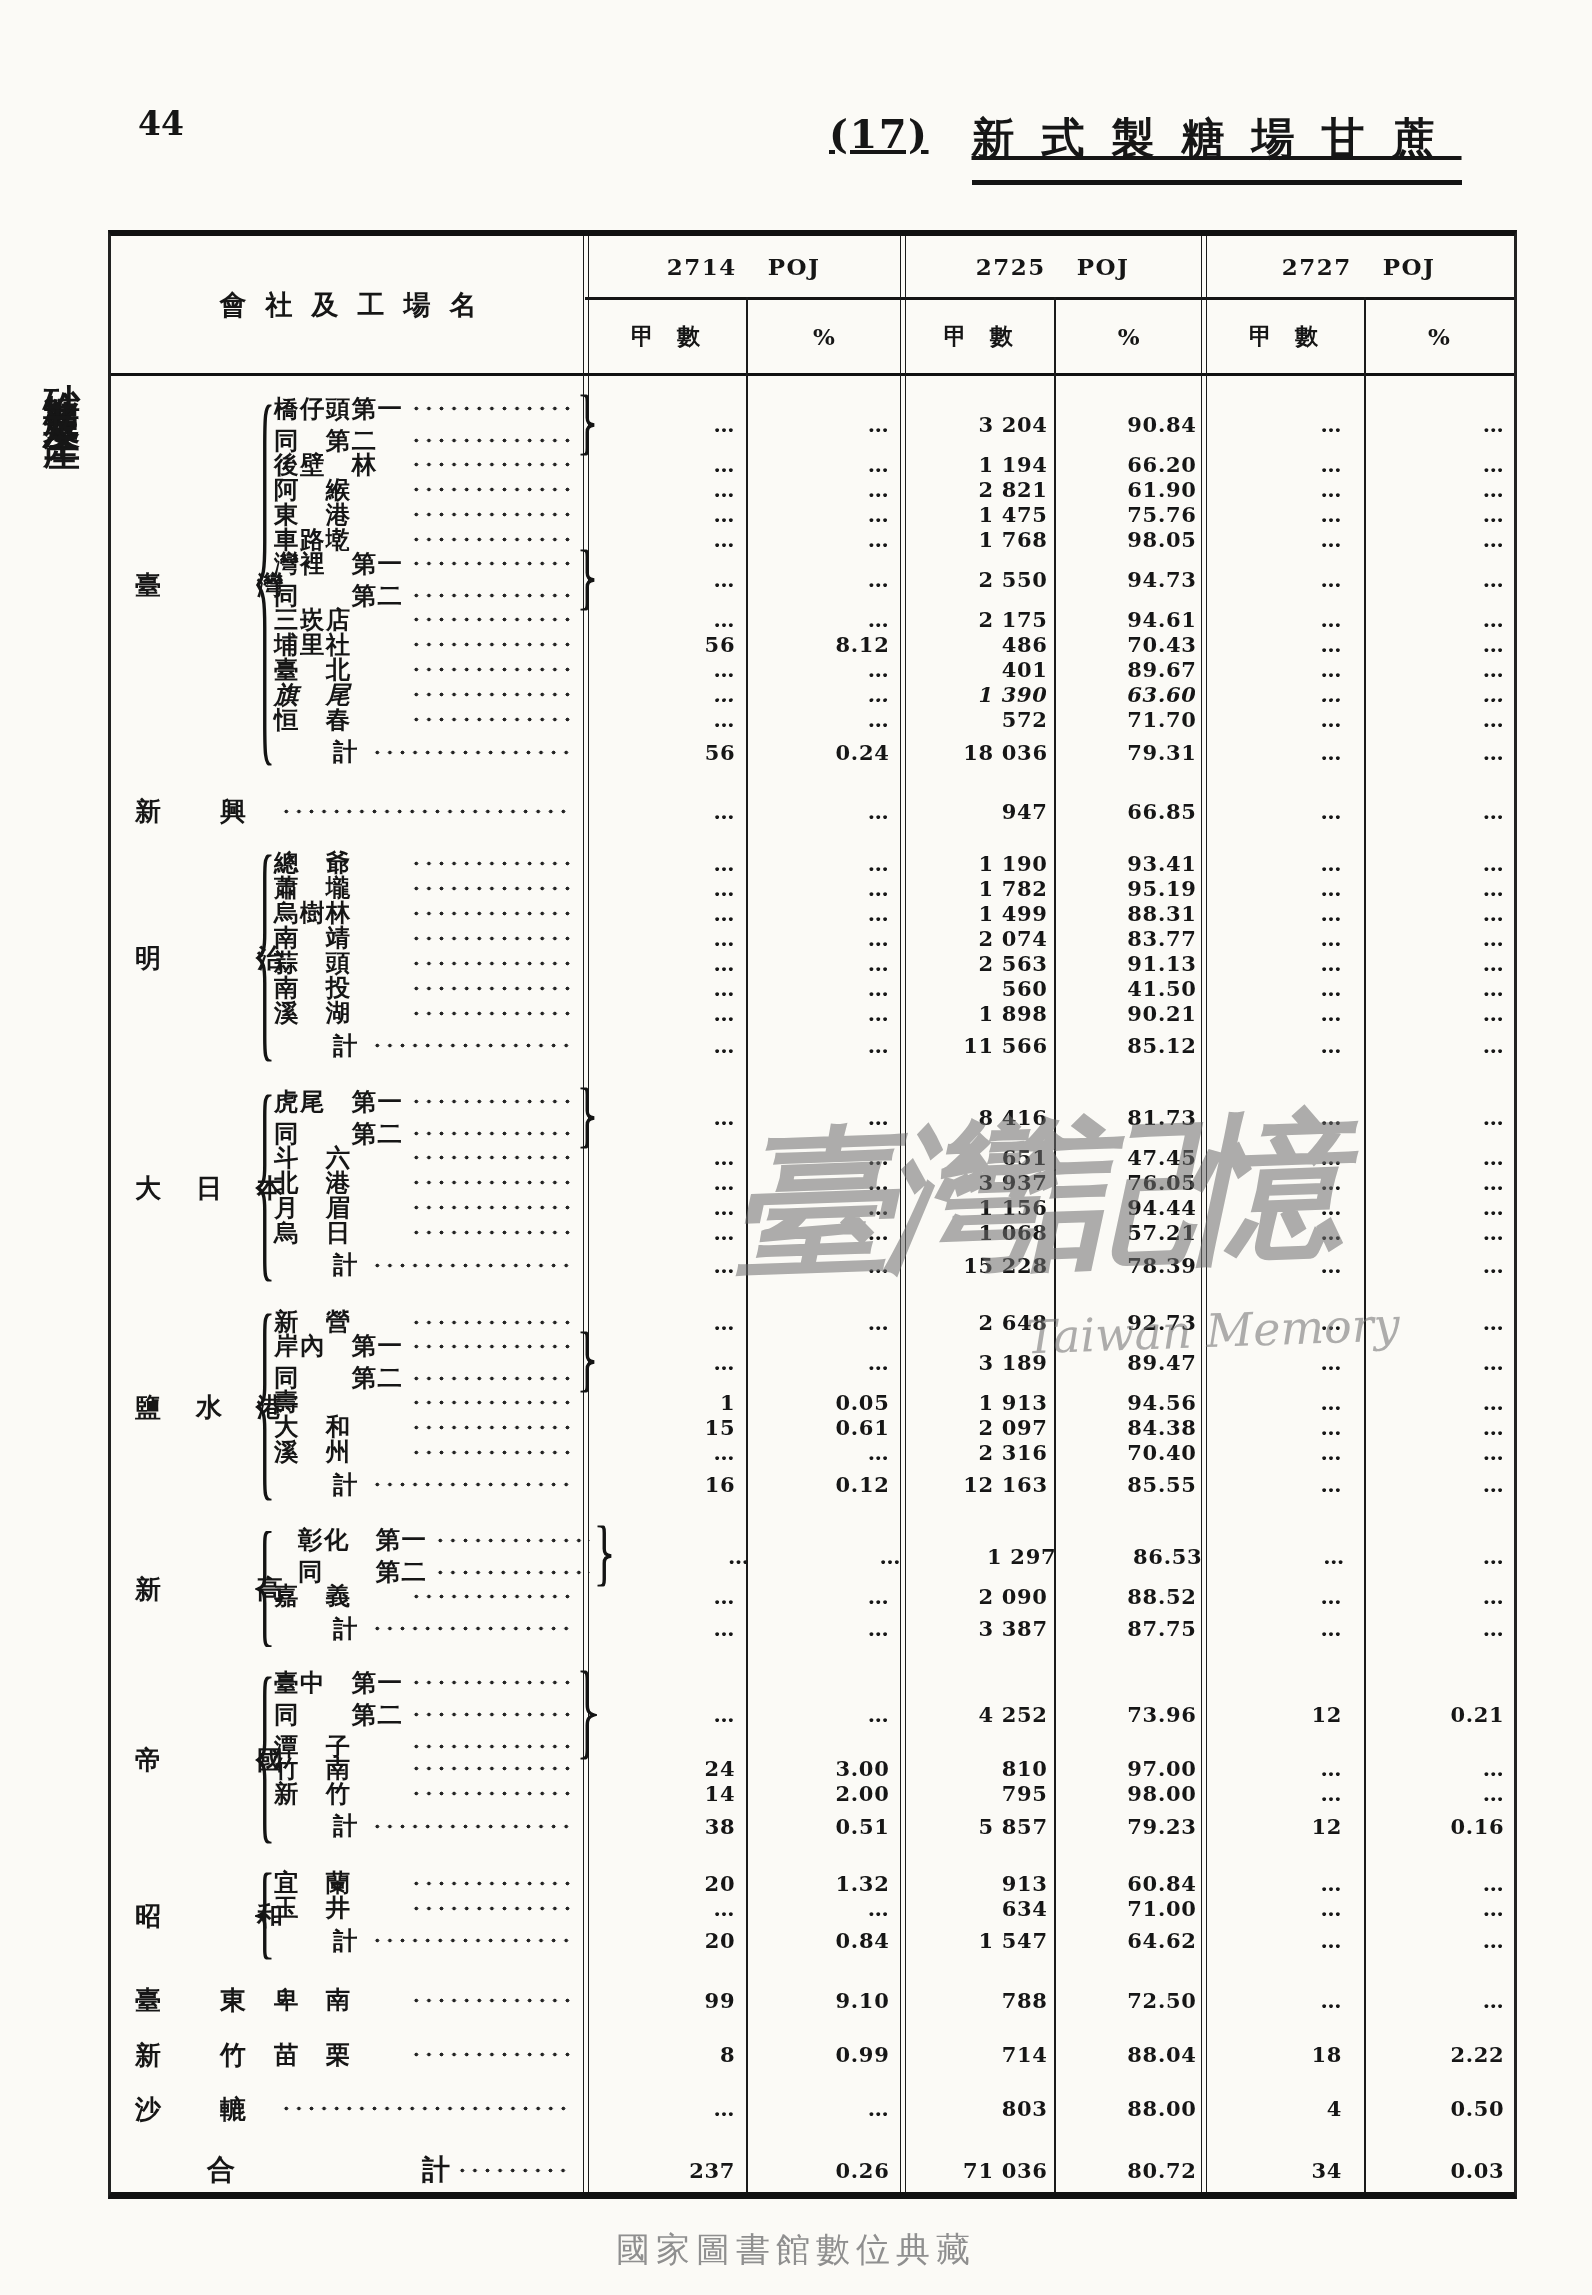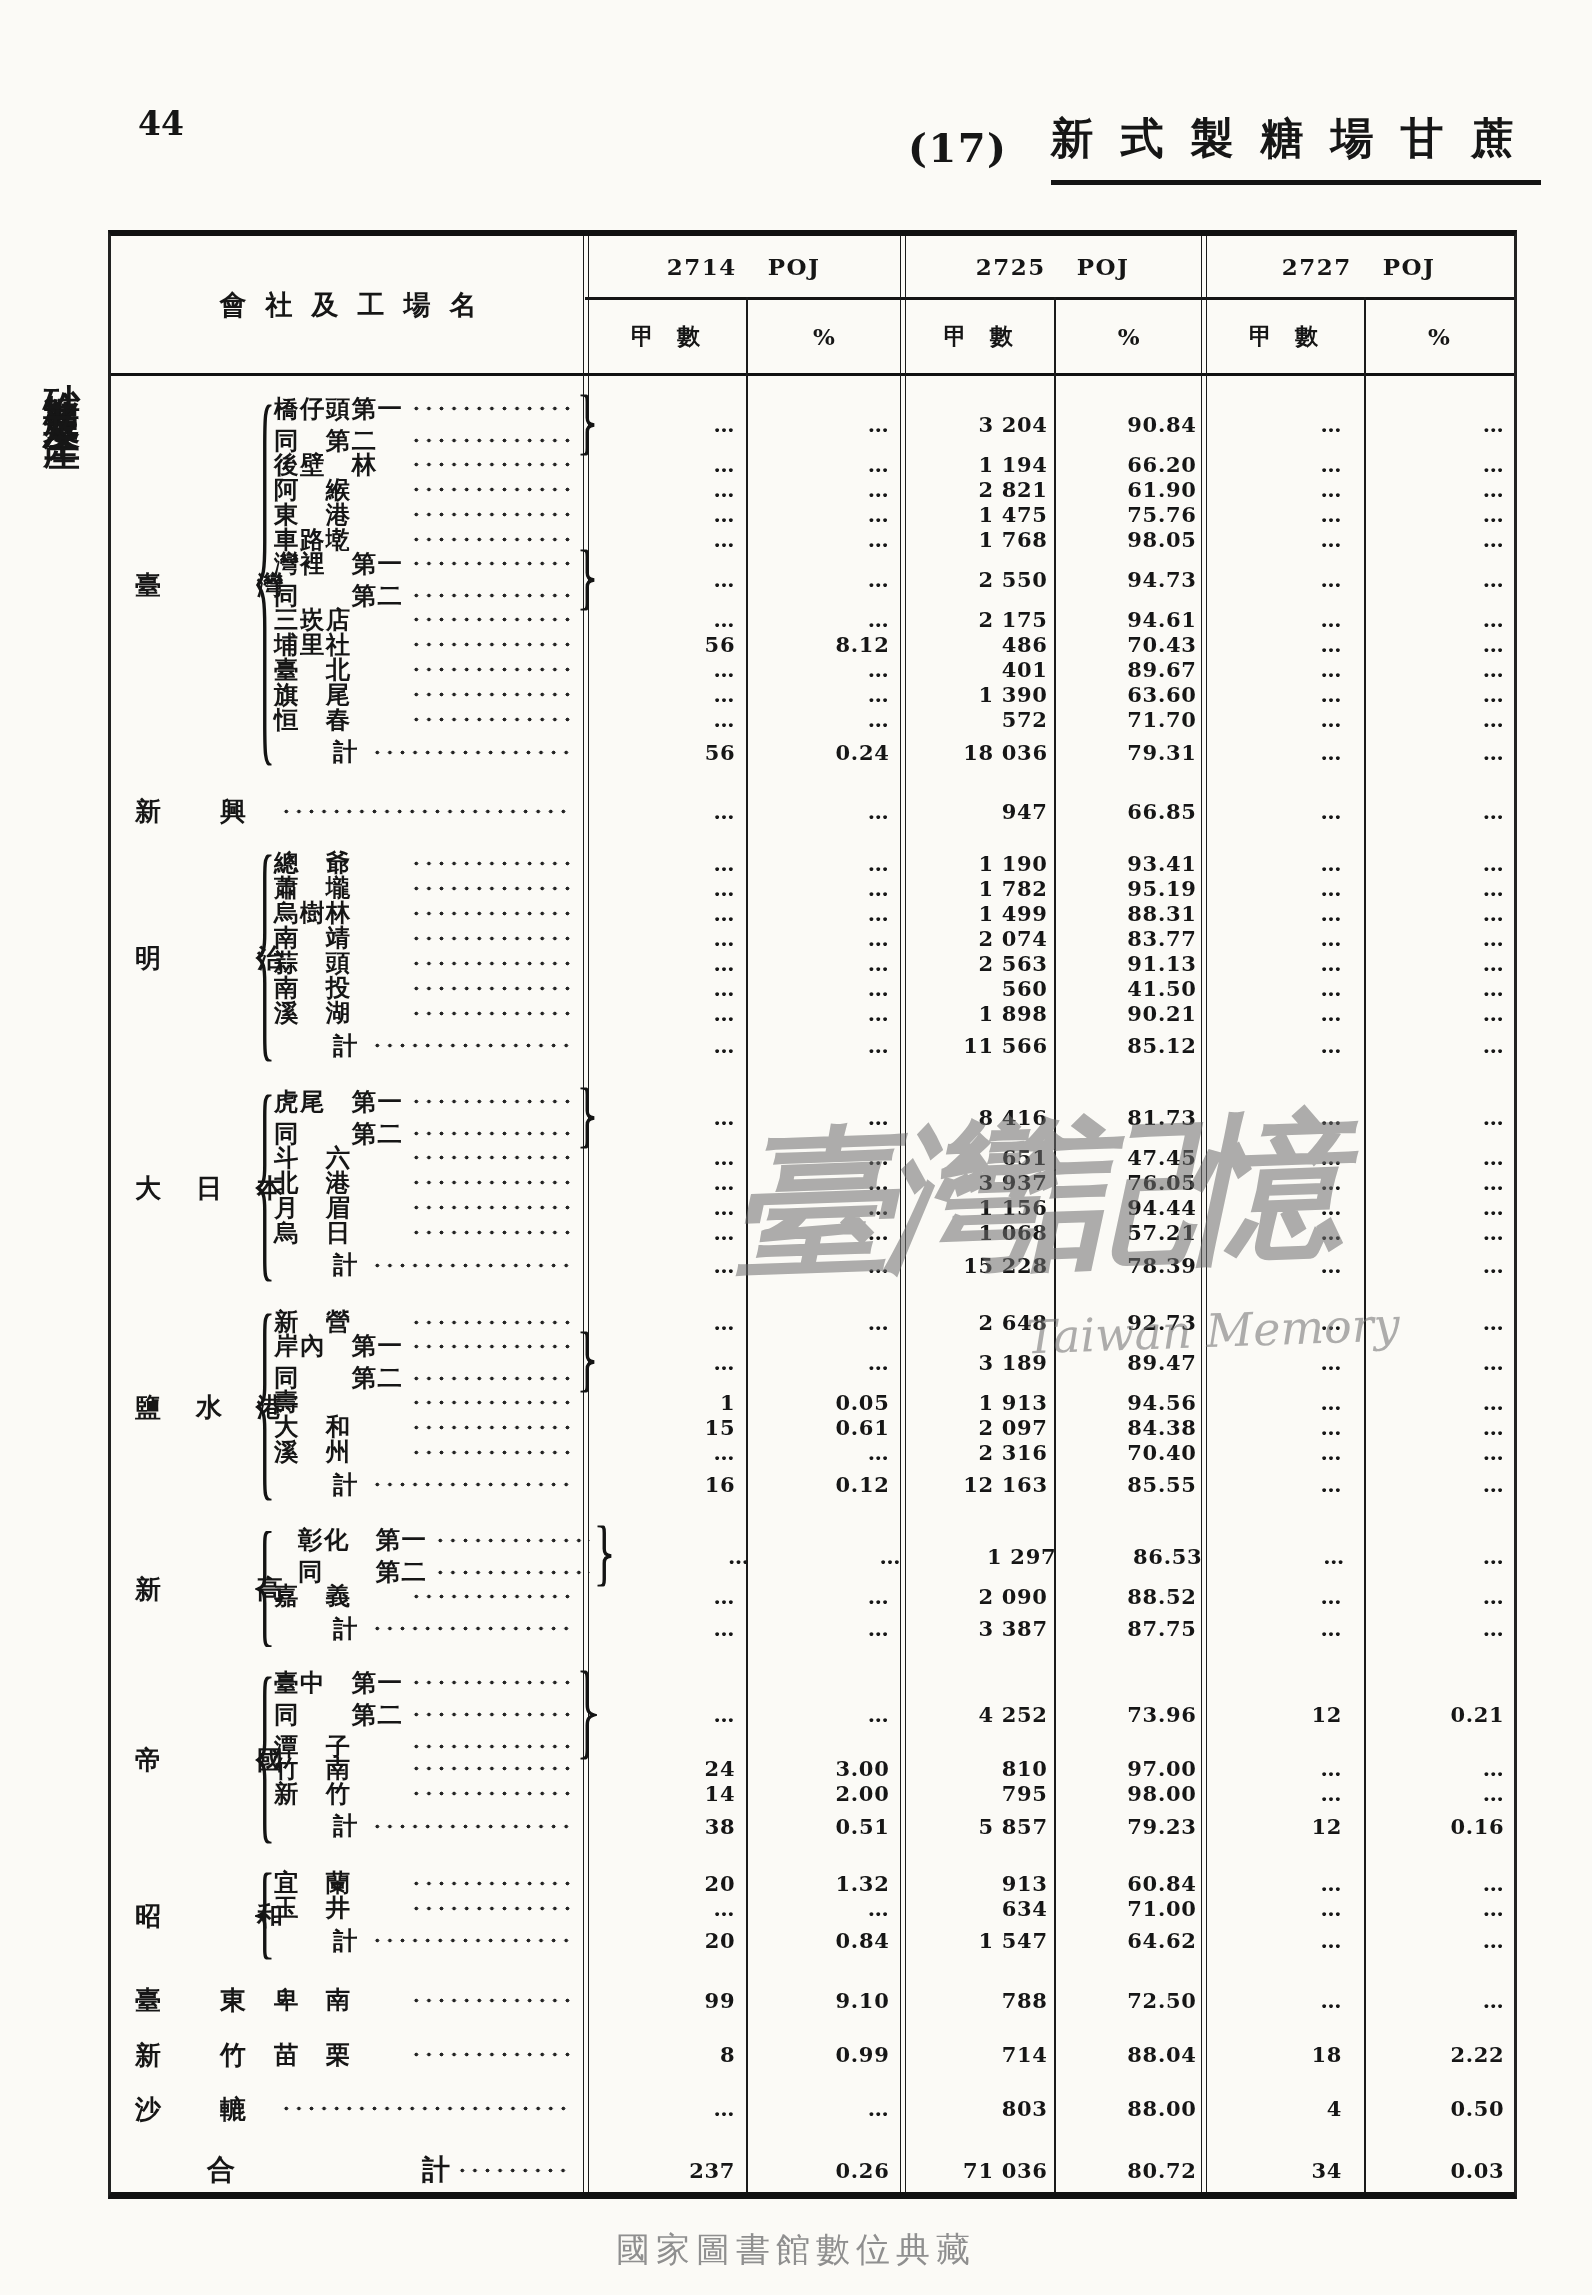--- a/index.html
+++ b/index.html
@@ -1,19 +1,19 @@
 <!DOCTYPE html>
 <html style="font-size:12px"><head>
 <meta charset="utf-8">
 <style>
   html,body{margin:0;padding:0;}
   .page{position:relative;width:1592px;height:2295px;background:#fbfaf6;overflow:hidden;
         font-family:"DejaVu Serif","Liberation Serif",serif;color:#161616;}
   .page-number{position:absolute;left:138px;top:104px;font-size:33px;font-weight:600;}
-  .title{position:absolute;top:110px;left:908px;display:flex;align-items:center;}
+  .title{position:absolute;top:110px;left:829px;display:flex;align-items:flex-start;text-decoration:underline;}
   .t-prefix{font-size:40px;font-weight:700;margin-right:43px;letter-spacing:1.5px;}
   .t-main{font-size:43px;font-weight:700;letter-spacing:27px;border-bottom:5.2px solid #141414;padding-bottom:12px;white-space:nowrap;}
   .sidebar{position:absolute;left:37px;top:354px;writing-mode:vertical-rl;font-size:37px;font-weight:700;letter-spacing:8.1px;}
   .footer{position:absolute;left:0;top:2227px;width:1592px;text-align:center;font-size:34px;color:#8f8f8f;letter-spacing:6px;}
   .watermark{position:absolute;left:733px;top:1089px;z-index:6;pointer-events:none;color:#6e6e6e;opacity:.55;transform:rotate(-2deg);}
   .wm-zh{font-size:159px;font-style:italic;font-weight:700;letter-spacing:-9px;white-space:nowrap;}
   .wm-en{font-size:46px;font-style:italic;margin:6px 0 0 289px;white-space:nowrap;}
 
   .table{position:absolute;left:108px;top:230px;width:1403px;background:transparent;
          border-top:6.7px solid #111;border-bottom:7.4px solid #111;border-left:3px solid #222;border-right:3.7px solid #222;}
@@ -258,21 +258,21 @@
                 <span class="dots"></span>
               </div>
             </div>
             <div class="cell c0">…</div>
             <div class="cell c1">…</div>
             <div class="cell c2">401</div>
             <div class="cell c3">89.67</div>
             <div class="cell c4">…</div>
             <div class="cell c5">…</div>
           </div>
-          <div class="row" style="height: 25px;">
+          <div class="row" style="height: 25px; font-style: italic;">
             <div class="name">
               <div class="nline">
                 <span class="flabel">旗　尾</span>
                 <span class="dots"></span>
               </div>
             </div>
             <div class="cell c0">…</div>
             <div class="cell c1">…</div>
             <div class="cell c2">1 390</div>
             <div class="cell c3">63.60</div>

